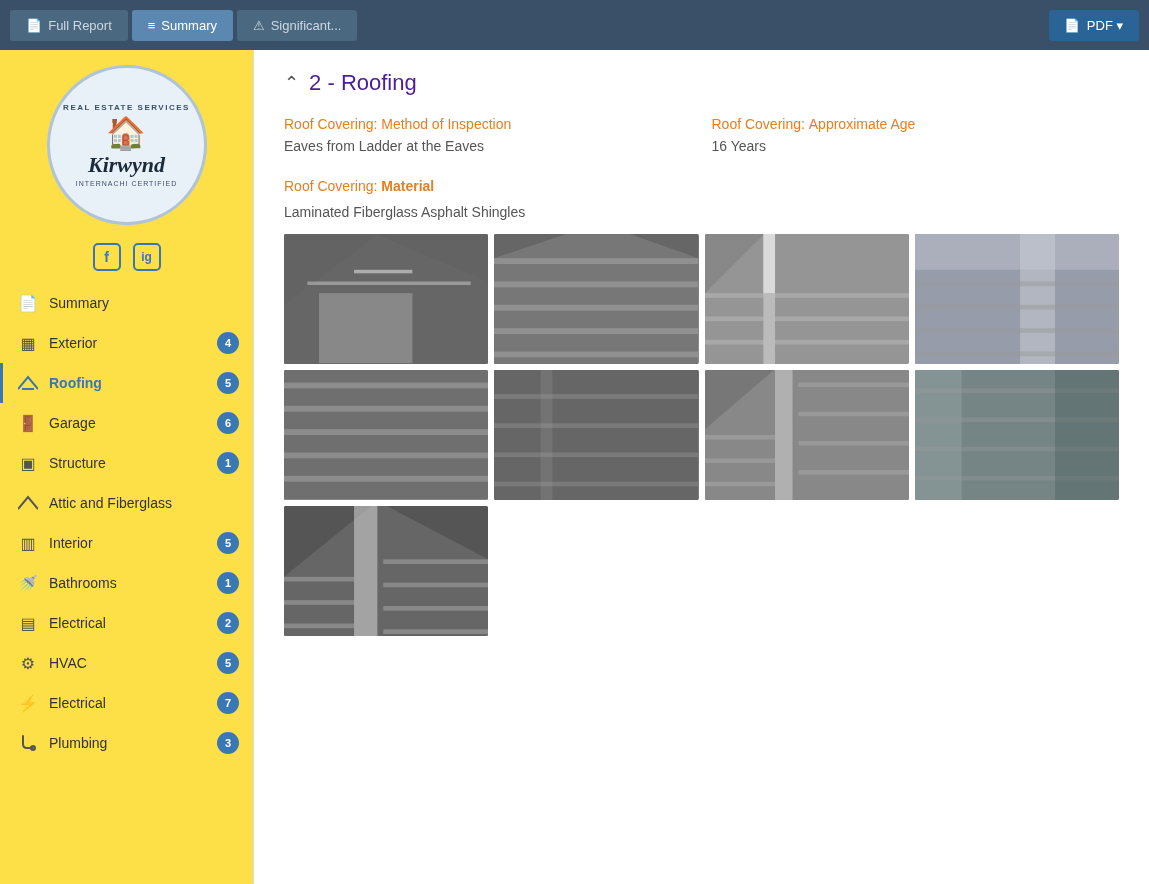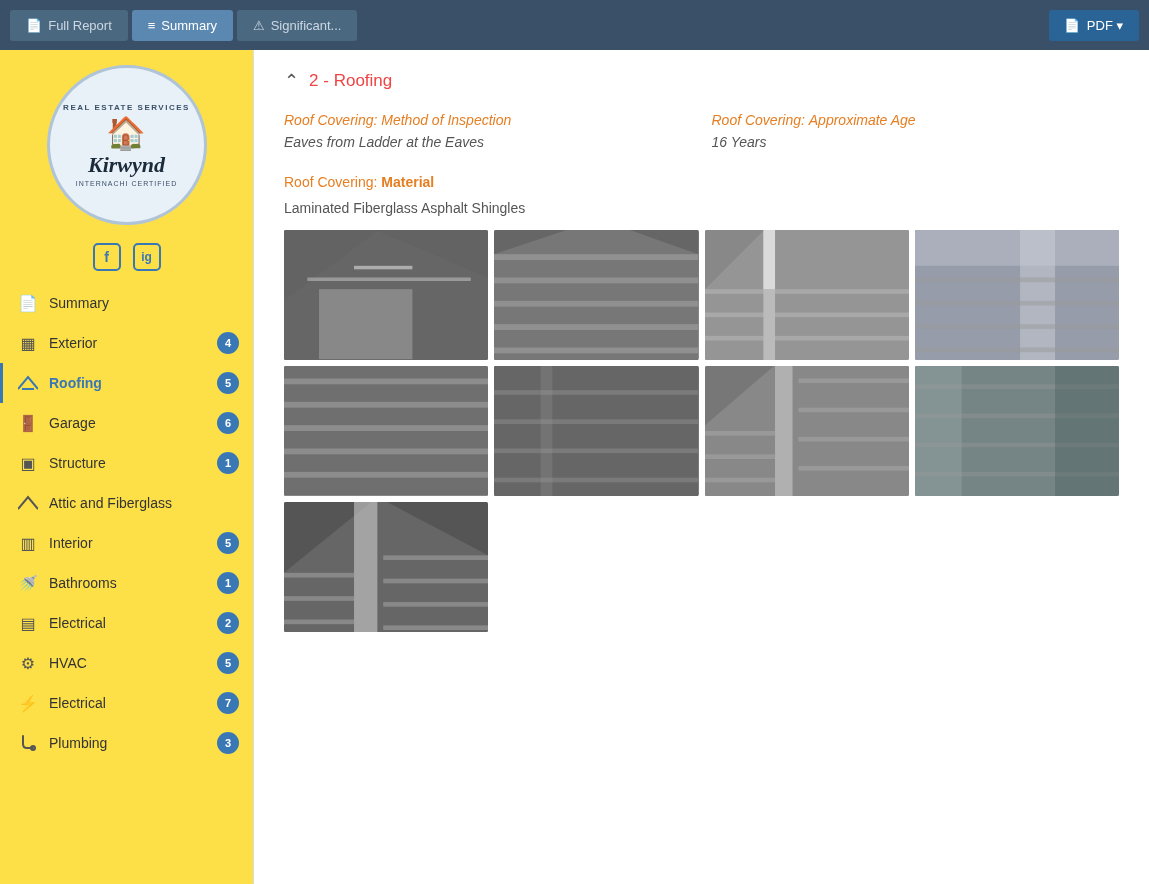--- a/index.html
+++ b/index.html
@@ -153,22 +153,22 @@
       padding: 20px 30px;
       background: #fff;
     }
     .section-header {
       display: flex;
       align-items: center;
       gap: 10px;
       margin-bottom: 20px;
     }
     .section-title {
-      font-size: 17px;
-      color: #ef4444;
+      font-size: 22px;
+      color: #4c1d95;
       font-weight: 400;
     }
     .collapse-arrow {
       font-size: 18px;
       color: #555;
       cursor: pointer;
     }
 
     
     .tabs {
@@ -190,21 +190,20 @@
       color: #5a8ab5;
       border-bottom: 3px solid #5a8ab5;
     }
 
     
     .info-grid {
       display: grid;
       grid-template-columns: 1fr 1fr;
       gap: 20px;
       margin-bottom: 24px;
-      font-style: italic;
     }
     .info-field {}
     .info-label {
       font-weight: bold;
       color: #333;
       margin-bottom: 6px;
     }
     .info-label span {
       color: #e67e22;
       font-weight: normal;

